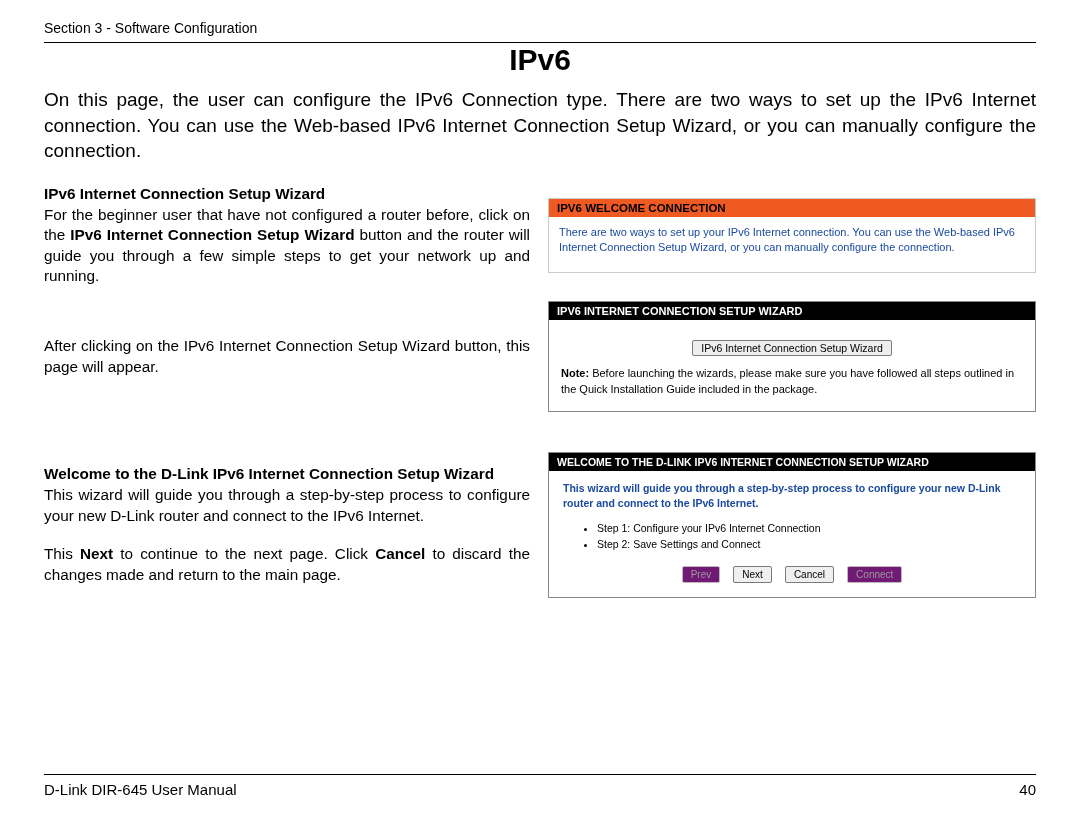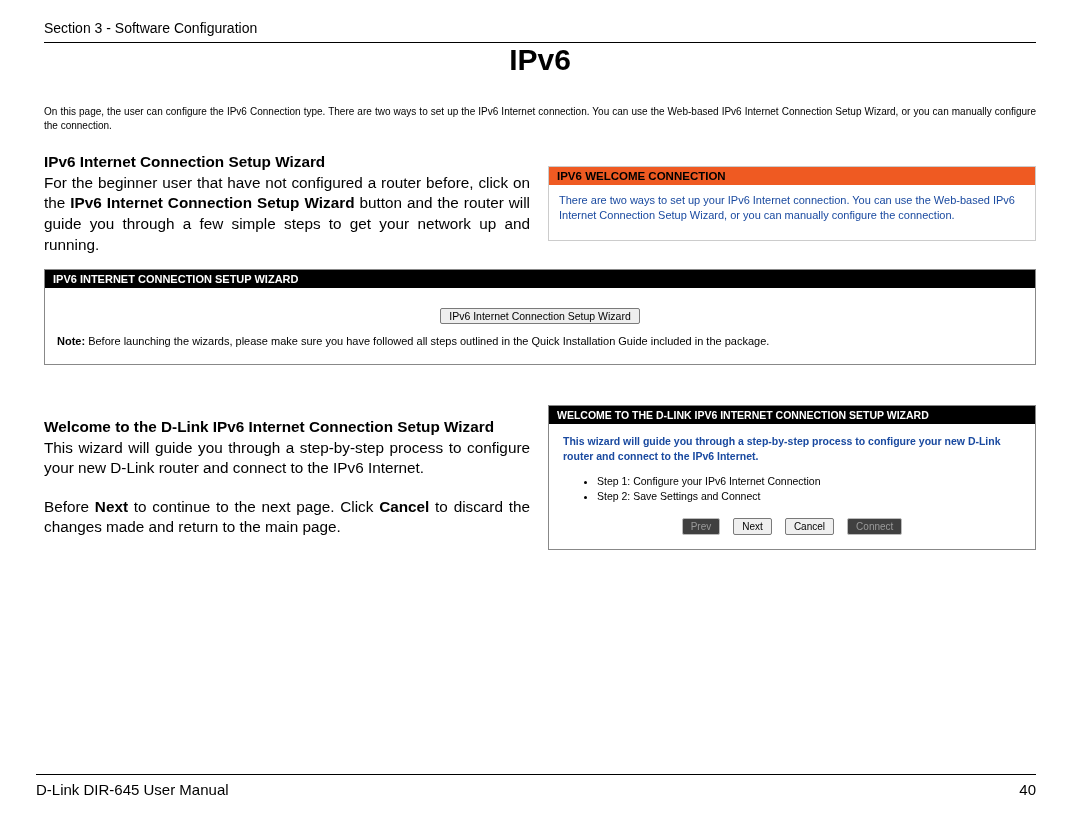--- a/index.html
+++ b/index.html
@@ -9,21 +9,21 @@
     background: #fff;
     color: #000;
     width: 1080px;
     height: 834px;
     padding: 20px 44px 18px 44px;
     position: relative;
   }
   .topline { border-bottom: 1px solid #000; margin-top: 6px; }
   .section-header { font-size: 14px; margin-bottom: 4px; }
   .title { text-align: center; font-size: 30px; font-weight: 700; }
-  .intro { font-size: 10px; line-height: 1.35; margin-top: 28px; }
+  .intro { font-size: 19px; line-height: 1.35; margin-top: 10px; }
   .row { display: flex; gap: 18px; margin-top: 14px; align-items: center; }
   .leftcol { flex: 0 0 486px; }
   .rightcol { flex: 1; }
   .just { text-align: justify; text-justify: inter-word; }
   .para { font-size: 15.3px; line-height: 1.35; }
   .para-tight { font-size: 15.3px; line-height: 1.35; margin-top: 8px; }
   .bold { font-weight: 700; }
 
   
   .panel1 { border: 1px solid #ccc; font-family: Verdana, Arial, sans-serif; }
@@ -38,23 +38,23 @@
   .notecol { color: #000; }
 
   
   .panel3 { border: 1px solid #888; font-family: Verdana, Arial, sans-serif; }
   .panel3-header { background: #000; color: #fff; font-weight: 700; font-size: 10.5px; padding: 3px 8px; }
   .panel3-body { font-size: 11px; padding: 10px 14px 14px 14px; line-height: 1.45; }
   .panel3-intro { color: #1a4aa0; font-weight: 700; font-size: 10.5px; }
   .panel3-body ul { margin: 10px 0 14px 34px; padding: 0; color: #000; font-size: 10.5px; }
   .panel3-buttons { text-align: center; }
   .wbtn { font-family: Verdana, Arial, sans-serif; font-size: 10px; padding: 0 8px; height: 17px; line-height: 15px; border: 1px solid #7a7a7a; border-radius: 2px; margin: 0 5px; background: #efefef; color: #000; display:inline-block; }
-  .wbtn.disabled { color: #9a9a9a; border-color: #bbb; background: #404040; }
+  .wbtn.disabled { color: #9a9a9a; border-color: #bbb; background: #701a75; }
 
-  .footerline { position: absolute; left: 36px; right: 44px; bottom: 36px; border-top: 1px solid #000; padding-top: 6px; display: flex; justify-content: space-between; font-size: 15px; }
+  .footerline { position: absolute; left: 44px; right: 44px; bottom: 36px; border-top: 1px solid #000; padding-top: 6px; display: flex; justify-content: space-between; font-size: 15px; }
 </style>
 </head>
 <body>
 
 <div class="section-header">Section 3 - Software Configuration</div>
 <div class="topline"></div>
 
 <div class="title">IPv6</div>
 
 <div class="intro just">On this page, the user can configure the IPv6 Connection type. There are two ways to set up the IPv6 Internet connection. You can use the Web-based IPv6 Internet Connection Setup Wizard, or you can manually configure the connection.</div>
@@ -68,41 +68,44 @@
   </div>
   <div class="rightcol">
     <div class="panel1">
       <div class="panel1-header">IPV6 WELCOME CONNECTION</div>
       <div class="panel1-body">There are two ways to set up your IPv6 Internet connection. You can use the Web-based IPv6 Internet Connection Setup Wizard, or you can manually configure the connection.</div>
     </div>
   </div>
 </div>
 
 <div class="row" style="margin-top:10px;">
+  <div class="leftcol">
+    <div class="para just" style="margin-top:4px;">After clicking on the IPv6 Internet Connection Setup Wizard button, this page will appear.</div>
+  </div>
   <div class="rightcol">
     <div class="panel2">
       <div class="panel2-header">IPV6 INTERNET CONNECTION SETUP WIZARD</div>
       <div class="panel2-body">
         <button class="panel2-button">IPv6 Internet Connection Setup Wizard</button>
         <div class="notecol">
           <span class="bold">Note:</span><span> Before launching the wizards, please make sure you have followed all steps outlined in the Quick Installation Guide included in the package.</span>
         </div>
       </div>
     </div>
   </div>
 </div>
 
 <div class="row" style="margin-top:40px;">
   <div class="leftcol">
     <div class="para just">
       <span class="bold">Welcome to the D-Link IPv6 Internet Connection Setup Wizard</span><br>
       <span>This wizard will guide you through a step-by-step process to configure your new D-Link router and connect to the IPv6 Internet.</span>
     </div>
     <div class="para-tight just" style="margin-top:18px;">
-      <span>Before </span><span class="bold">Next</span><span> to continue to the next page. Click </span><span class="bold">Cancel</span><span> to discard the changes made and return to the main page.</span>
+      <span>This </span><span class="bold">Next</span><span> to continue to the next page. Click </span><span class="bold">Cancel</span><span> to discard the changes made and return to the main page.</span>
     </div>
   </div>
   <div class="rightcol">
     <div class="panel3">
       <div class="panel3-header">WELCOME TO THE D-LINK IPV6 INTERNET CONNECTION SETUP WIZARD</div>
       <div class="panel3-body">
         <div class="panel3-intro">This wizard will guide you through a step-by-step process to configure your new D-Link router and connect to the IPv6 Internet.</div>
         <ul>
           <li>Step 1: Configure your IPv6 Internet Connection</li>
           <li>Step 2: Save Settings and Connect</li>

